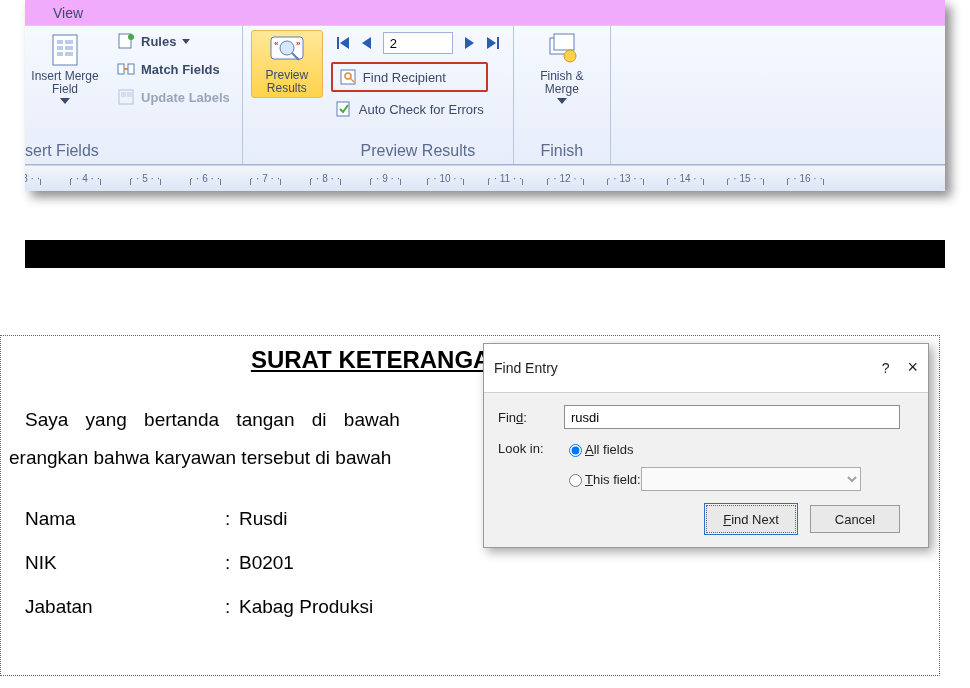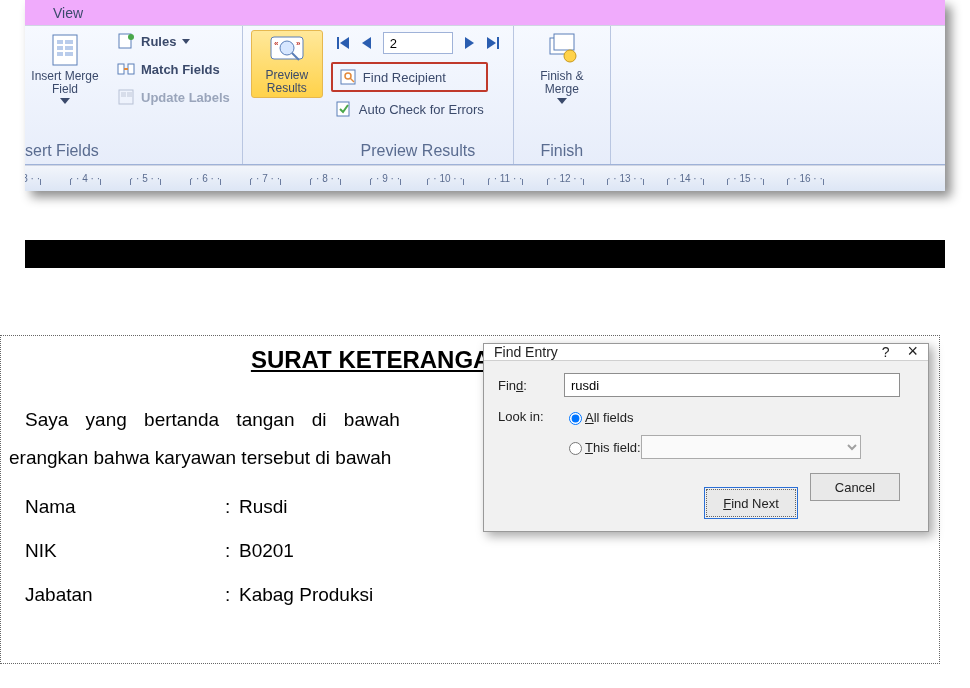--- a/index.html
+++ b/index.html
@@ -168,21 +168,21 @@
     text-decoration:underline;
     margin: 4px 0 30px 0;
   }
   .doc-body {
     font-size:19px;
     color:#000;
     line-height:1.7;
   }
   .doc-body p { margin:0 0 6px 0; }
   .fields {
-    margin-top:16px;
+    margin-top:28px;
     margin-left:14px;
   }
   .frow {
     display:flex;
     font-size:19px;
     margin-bottom:12px;
   }
   .frow .flabel { width:200px; }
   .frow .fcolon { width:14px; }
   .frow .fval { flex:1; }
@@ -196,21 +196,21 @@
     border:1px solid #999;
     box-shadow:4px 4px 10px rgba(0,0,0,.35);
     font-family:"Segoe UI",Tahoma,sans-serif;
     font-size:13px;
     color:#222;
   }
   .dlg-title {
     display:flex;
     align-items:center;
     justify-content:space-between;
-    padding:0 10px;
+    padding:16px 10px;
     background:#fff;
     border-bottom:1px solid #d0d0d0;
   }
   .dlg-title .t { font-size:14px; }
   .dlg-title .winctl { display:flex; gap:18px; font-size:14px; }
   .dlg-body {
     padding:12px 28px 14px 14px;
   }
   .dlg-row { display:flex; align-items:center; margin-bottom:12px; gap:10px; }
   .dlg-label { width:56px; }
@@ -248,21 +248,20 @@
     display:flex;
     align-items:center;
     justify-content:center;
     font-size:13px;
     padding:0 10px;
   }
   .dlg-btn.default {
     outline:1px solid #2a6fd6;
     border:1px dotted #666;
     outline-offset:1px;
-    margin-top:16px;
   }
   .u { text-decoration: underline; }
   svg { display:block; }
 </style>
 </head>
 <body>
 
 <div class="ribbon-wrap">
   <div class="menu-row">
     <span class="menu-item">View</span>

